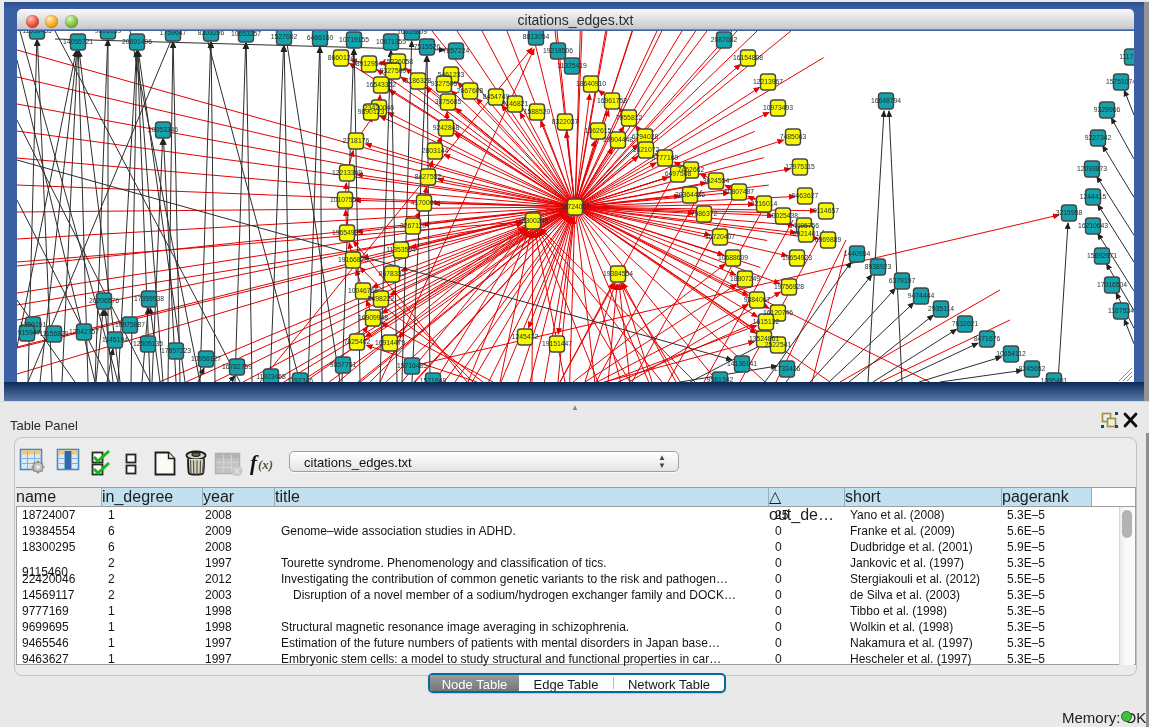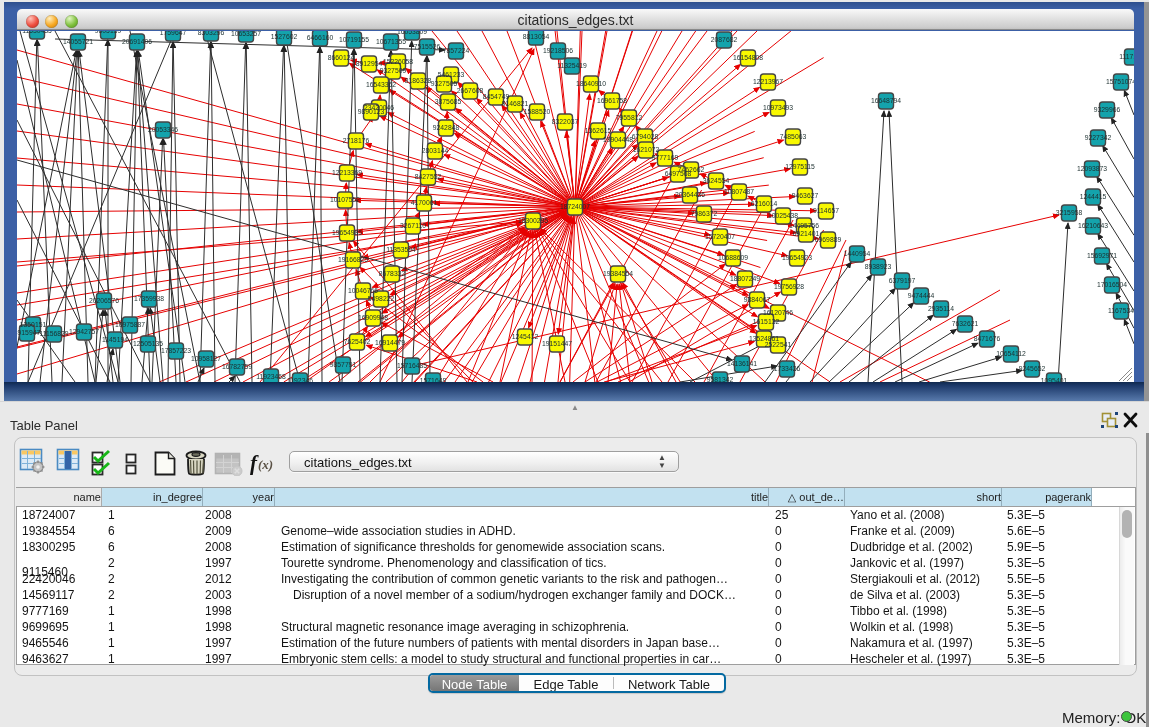--- a/index.html
+++ b/index.html
@@ -27,21 +27,21 @@
 .grip { position:absolute; left:571px; top:1px; font-size:8px; color:#888; }
 .tpicons { position:absolute; left:1101px; top:10px; }
 .panel { position:absolute; left:14px; top:437px; width:1123px; height:239px;
   background:#ececec; border:1px solid #c2c2c2; border-radius:8px; }
 .combo { position:absolute; left:289px; top:451px; width:390px; height:21px; border:1px solid #9f9f9f;
   border-radius:5px; background:linear-gradient(#ffffff,#efefef 60%,#e2e2e2); box-shadow:0 1px 0 rgba(255,255,255,.7);}
 .combo .txt { position:absolute; left:14px; top:3px; font-size:13px; color:#111; }
 .combo .arr { position:absolute; right:12px; top:2px; font-size:8px; color:#444; line-height:8px; }
 .tbl { position:absolute; left:16px; top:487px; width:1120px; height:178px; background:#fff;
   border:1px solid #9e9e9e; }
-.th { position:absolute; top:0; height:18px; font-size:11px; color:#1d1d1d; text-align:right;
+.th { position:absolute; top:0; height:18px; font-size:16px; color:#1d1d1d; text-align:left;
   background:#c2e1f0; border-right:1px solid #93aebc; line-height:18px; }
 .th.gray { background:#e9e9e9; border-right:1px solid #ababab; }
 .hdrline { position:absolute; left:0; top:18px; width:1118px; height:1px; background:#9e9e9e; }
 .cell { position:absolute; height:16px; font-size:12px; color:#141414; line-height:16px;
   white-space:nowrap; overflow:hidden; }
 .sbtrack { position:absolute; left:1102px; top:19px; width:15px; height:158px;
   background:linear-gradient(90deg,#ececec,#fafafa 40%,#fafafa); border-left:1px solid #d8d8d8; }
 .sbthumb { position:absolute; left:2px; top:3px; width:10px; height:28px; background:#b3b3b3; border-radius:5px; }
 .tabs { position:absolute; left:428px; top:673px; height:20px; display:flex;
   border:2px solid #0369a1; border-radius:5px; overflow:hidden; background:#fdfdfd;
@@ -765,23 +765,22 @@
 <div class="cell" style="left:5px;top:35px;width:82px">19384554</div>
 <div class="cell" style="left:91px;top:35px;width:97px">6</div>
 <div class="cell" style="left:188px;top:35px;width:72px">2009</div>
 <div class="cell" style="left:264px;top:35px;width:490px">Genome–wide association studies in ADHD.</div>
 <div class="cell" style="left:758px;top:35px;width:72px">0</div>
 <div class="cell" style="left:833px;top:35px;width:154px">Franke et al. (2009)</div>
 <div class="cell" style="left:990px;top:35px;width:87px">5.6E–5</div>
 <div class="cell" style="left:5px;top:51px;width:82px">18300295</div>
 <div class="cell" style="left:91px;top:51px;width:97px">6</div>
 <div class="cell" style="left:188px;top:51px;width:72px">2008</div>
-<div class="cell" style="left:264px;top:51px;width:490px">Estimation of significance thresholds for genomewide association scans.</div>
 <div class="cell" style="left:758px;top:51px;width:72px">0</div>
-<div class="cell" style="left:833px;top:51px;width:154px">Dudbridge et al. (2002)</div>
+<div class="cell" style="left:833px;top:51px;width:154px">Dudbridge et al. (2001)</div>
 <div class="cell" style="left:990px;top:51px;width:87px">5.9E–5</div>
 <div class="cell" style="left:5px;top:76px;width:82px">9115460</div>
 <div class="cell" style="left:91px;top:67px;width:97px">2</div>
 <div class="cell" style="left:188px;top:67px;width:72px">1997</div>
 <div class="cell" style="left:264px;top:67px;width:490px">Tourette syndrome. Phenomenology and classification of tics.</div>
 <div class="cell" style="left:758px;top:67px;width:72px">0</div>
 <div class="cell" style="left:833px;top:67px;width:154px">Jankovic et al. (1997)</div>
 <div class="cell" style="left:990px;top:67px;width:87px">5.3E–5</div>
 <div class="cell" style="left:5px;top:83px;width:82px">22420046</div>
 <div class="cell" style="left:91px;top:83px;width:97px">2</div>

